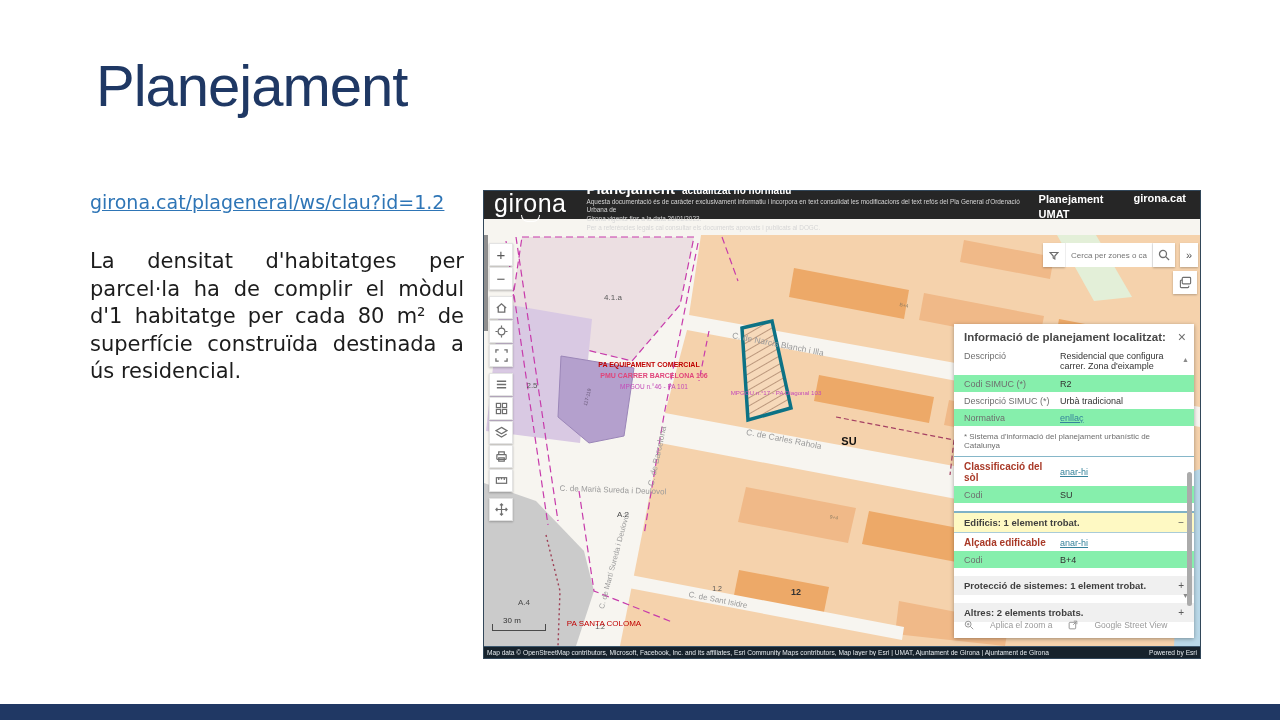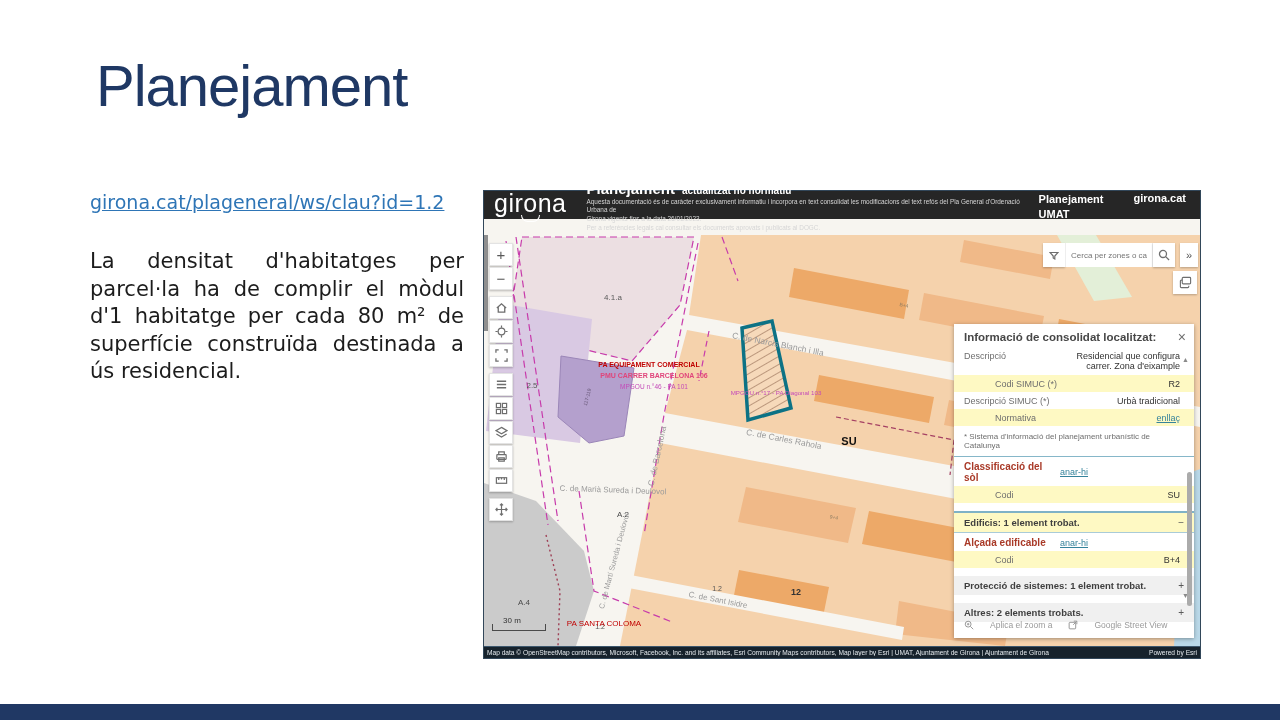--- a/index.html
+++ b/index.html
@@ -65,23 +65,23 @@
 
   
   .panel{position:absolute;left:470px;top:89px;width:240px;height:314px;background:#fff;z-index:6;
          box-shadow:0 1px 4px rgba(0,0,0,.35);font-size:9px;color:#323232;}
   .panel-title{font-size:11.5px;font-weight:bold;color:#474747;padding:7px 24px 4px 10px;}
   .panel-close{position:absolute;right:8px;top:5px;font-size:14px;color:#6e6e6e;cursor:pointer;}
   .scroll-up{position:absolute;right:5px;top:32px;font-size:7px;color:#8a8a8a;}
   .scroll-down{position:absolute;right:5px;top:268px;font-size:7px;color:#8a8a8a;}
   .scroll-thumb{position:absolute;right:2px;top:148px;width:5px;height:134px;background:#ababab;border-radius:3px;}
   .prow{display:flex;min-height:16px;align-items:flex-start;}
-  .prow.alt{background:#fef9c3;padding-left:31px;}
+  .prow.alt{background:#86efac;}
   .prow .pl{width:104px;flex:none;color:#6e6e6e;padding:4px 4px 3px 10px;box-sizing:border-box;}
-  .prow .pv{flex:1;padding:4px 14px 3px 2px;color:#323232;text-align:right;}
+  .prow .pv{flex:1;padding:4px 14px 3px 2px;color:#323232;}
   .plink{color:#35839b;text-decoration:underline;cursor:pointer;}
   .footnote{color:#6e6e6e;font-size:8px;padding:6px 10px 6px 10px;border-bottom:1px solid #86b7c9;}
   .sec-row{display:flex;align-items:center;min-height:18px;}
   .sec-row .st{width:104px;flex:none;font-size:10px;font-weight:bold;color:#a93a28;
                padding:4px 4px 3px 10px;box-sizing:border-box;}
   .sec-row .sl{flex:1;padding:4px 0 3px 2px;}
   .group-bar{display:flex;justify-content:space-between;align-items:center;font-weight:bold;
              color:#3f3f3f;font-size:9.5px;padding:4px 10px;min-height:10px;cursor:pointer;}
   .group-bar.dark{background:#fef9c3;border-top:2px solid #7fb2c6;border-bottom:1px solid #a9cbd8;}
   .group-bar.light{background:#f0f0f0;margin-top:8px;}
@@ -298,21 +298,21 @@
             <rect x="3.5" y="1.5" width="9" height="7" rx="1"></rect>
             <path d="M10.5 10.5v1a1 1 0 0 1-1 1h-7a1 1 0 0 1-1-1v-6a1 1 0 0 1 1-1h1"></path>
           </svg>
         </button>
 
       <div class="scalebar">
           <div class="line"></div>
         </div>
 
       <div class="panel">
-        <div class="panel-title">Informació de consolidat localitzat:</div>
+        <div class="panel-title">Informació de planejament localitzat:</div>
         <span class="panel-close">×</span>
         <span class="scroll-up">▲</span>
         <span class="scroll-down">▼</span>
         <div class="scroll-thumb"></div>
 
         <div class="prow" style="min-height:28px;">
           <div class="pl">Descripció</div>
           <div class="pv">Residencial que configura carrer. Zona d'eixample</div>
         </div>
         <div class="prow alt">

